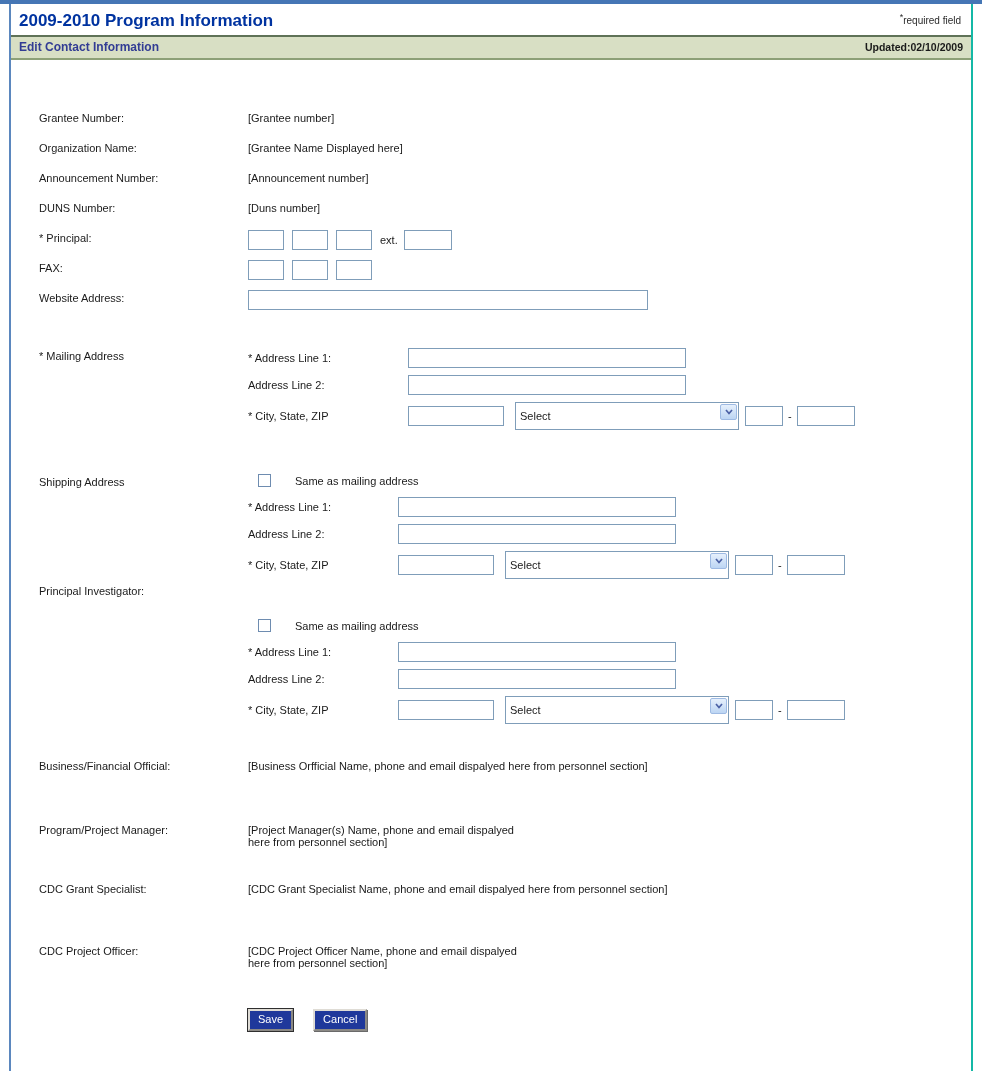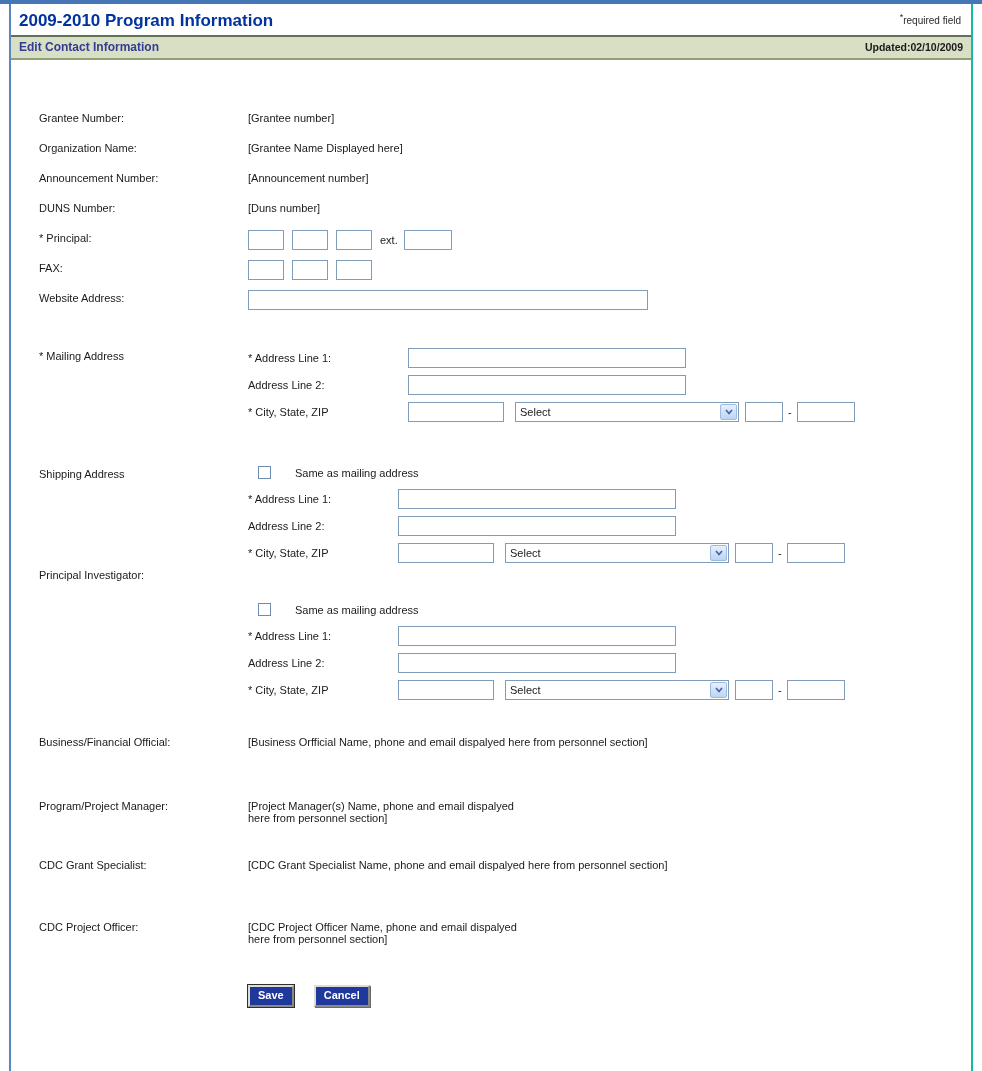--- a/index.html
+++ b/index.html
@@ -34,41 +34,41 @@
   .long-input { width:400px; }
 
   .inputs-row { margin-bottom:10px; }
   .website-row { margin-bottom:38px; }
 
   .addr-block { }
   .addr-row { display:flex; align-items:center; margin-bottom:7px; }
   .addr-lbl { width:160px; text-align:left; padding-right:6px; flex:none; }
   .addr-input { width:278px; }
   .city-input { width:96px; }
-  .select-box { width:224px; height:20px; border:1px solid #7F9DB9; background:#fff; margin-left:11px; position:relative; display:flex; align-items:center; padding-left:4px; cursor:default; }
+  .select-box { width:224px; height:28px; border:1px solid #7F9DB9; background:#fff; margin-left:11px; position:relative; display:flex; align-items:center; padding-left:4px; cursor:default; }
   .sel-arrow { position:absolute; right:1px; top:1px; width:17px; height:16px; background:linear-gradient(#E6F0FC,#BCD5F3); border:1px solid #9EBAE3; border-radius:2px; display:flex; align-items:center; justify-content:center; }
   .zip-input { width:38px; margin-left:6px; }
   .zip-dash { margin:0 5px; }
   .zip4-input { width:58px; }
 
   .checkbox { width:13px; height:13px; border:1px solid #6E8CB0; background:#fff; display:inline-block; margin:0 24px 0 10px; flex:none; cursor:pointer; }
   .chk-row { display:flex; align-items:center; margin-bottom:10px; }
 
   .mailing-section { margin-bottom:44px; }
   .shipping-section { margin-bottom:4px; }
   .pi-row { margin-bottom:22px; }
   .pi-section { margin-bottom:34px; }
 
   .business-row { margin-bottom:50px; }
   .manager-row { margin-bottom:33px; }
   .specialist-row { margin-bottom:48px; }
   .officer-row { margin-bottom:40px; }
 
   .btn-row { margin-left:209px; display:flex; }
-  .btn { background:#1F389B; color:#fff; font-weight:bold; font-size:11px; font-family:inherit; padding:2px 8px 3px; border:2px outset #DFDCD5; cursor:pointer; line-height:13px; }
+  .btn { background:#1F389B; color:#fff; font-weight:normal; font-size:11px; font-family:inherit; padding:2px 8px 3px; border:2px outset #DFDCD5; cursor:pointer; line-height:13px; }
   .btn-save { outline:1px solid #2F2F2F; margin-right:20px; box-shadow:1px 1px 0 #6a6a6a; }
   .btn-cancel { box-shadow:1px 1px 0 #6a6a6a; }
 </style>
 </head>
 <body>
 
 <div class="top-line"></div>
 <div class="frame">
 
   <div class="page-header">

